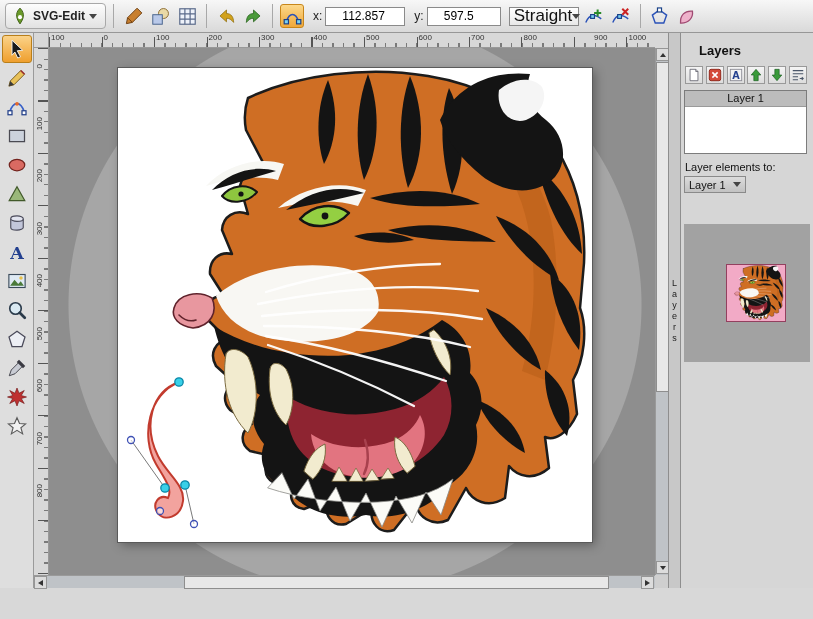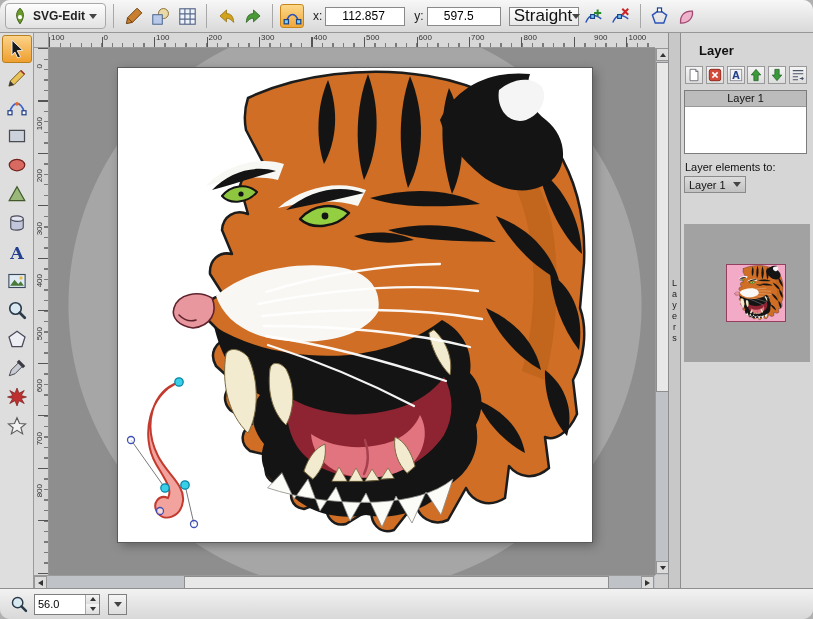--- a/index.html
+++ b/index.html
@@ -1,18 +1,18 @@
 <!DOCTYPE html>
 <html><head>
 <meta charset="utf-8">
 <style>
   html,body{margin:0;padding:0;background:#b0b0b0;}
   .app{position:relative;width:813px;height:619px;background:#d8d8d8;overflow:hidden;
        font-family:"Liberation Sans",sans-serif;font-size:12px;color:#111;
-       -webkit-user-select:none;user-select:none;border-radius:10px;}
+       -webkit-user-select:none;user-select:none;}
   
   .toolbar-top{position:absolute;left:0;top:0;width:813px;height:33px;
     background:linear-gradient(#f7f7f7,#d9d9d9);border-bottom:1px solid #979797;
     display:flex;align-items:center;padding:0 5px;gap:3px;box-sizing:border-box;z-index:6;}
   .logo-btn{display:flex;align-items:center;gap:4px;height:26px;padding:0 8px 0 5px;
     background:linear-gradient(#fdfdfd,#e2e2e2);border:1px solid #a8a8a8;border-radius:4px;
     font-size:12px;font-weight:bold;color:#222;cursor:pointer;}
   .logo-ic svg{width:18px;height:18px;display:block;}
   .tri-down{width:0;height:0;border-left:4px solid transparent;border-right:4px solid transparent;border-top:5px solid #444;}
   .tri-up-s{width:0;height:0;border-left:3px solid transparent;border-right:3px solid transparent;border-bottom:4px solid #333;}
@@ -448,21 +448,21 @@
 
   <div class="side-strip" id="side-strip">
       <span>L</span>
       <span>a</span>
       <span>y</span>
       <span>e</span>
       <span>r</span>
       <span>s</span>
     </div>
   <div class="right-panel">
-    <div class="panel-title">Layer</div>
+    <div class="panel-title">Layers</div>
     <div class="layer-btns" id="layer-btns">
         <button class="layer-btn">
           <span>
             <svg viewBox="0 0 16 16">
               <path d="M3.5 1.5H10L12.5 4V14.5H3.5Z" fill="#fff" stroke="#5a5a66" stroke-width="0.9"></path>
               <path d="M10 1.5V4H12.5" fill="none" stroke="#5a5a66" stroke-width="0.9"></path>
             </svg>
           </span>
         </button>
         <button class="layer-btn">
@@ -515,36 +515,14 @@
     <div class="preview-block">
       <div class="thumb">
         <svg viewBox="0 0 474 474" width="58" height="56" preserveAspectRatio="xMidYMid meet">
           <rect width="474" height="474" fill="#f2aac6"></rect>
           <use href="#tiger-art" width="474" height="474"></use>
         </svg>
       </div>
     </div>
   </div>
 
-  <div class="bottom-bar">
-    <span class="zoom-ic">
-        <svg viewBox="0 0 16 16">
-          <circle cx="6.8" cy="6.8" r="4.6" fill="#d9e9f2" stroke="#2a3a4a" stroke-width="1.3"></circle>
-          <path d="M10.2 10.2L14.2 14.2" stroke="#2a3a4a" stroke-width="2.2" stroke-linecap="round"></path>
-        </svg>
-      </span>
-    <div class="zoom-box">
-      <input value="56.0" style="">
-      <div class="stepper">
-        <div class="st">
-            <span class="tri-up-s"></span>
-          </div>
-        <div class="st">
-            <span class="tri-dn-s"></span>
-          </div>
-      </div>
-    </div>
-    <div class="zoom-dd">
-        <span class="tri-down"></span>
-      </div>
-  </div>
 
 </div>
 
 </body></html>

